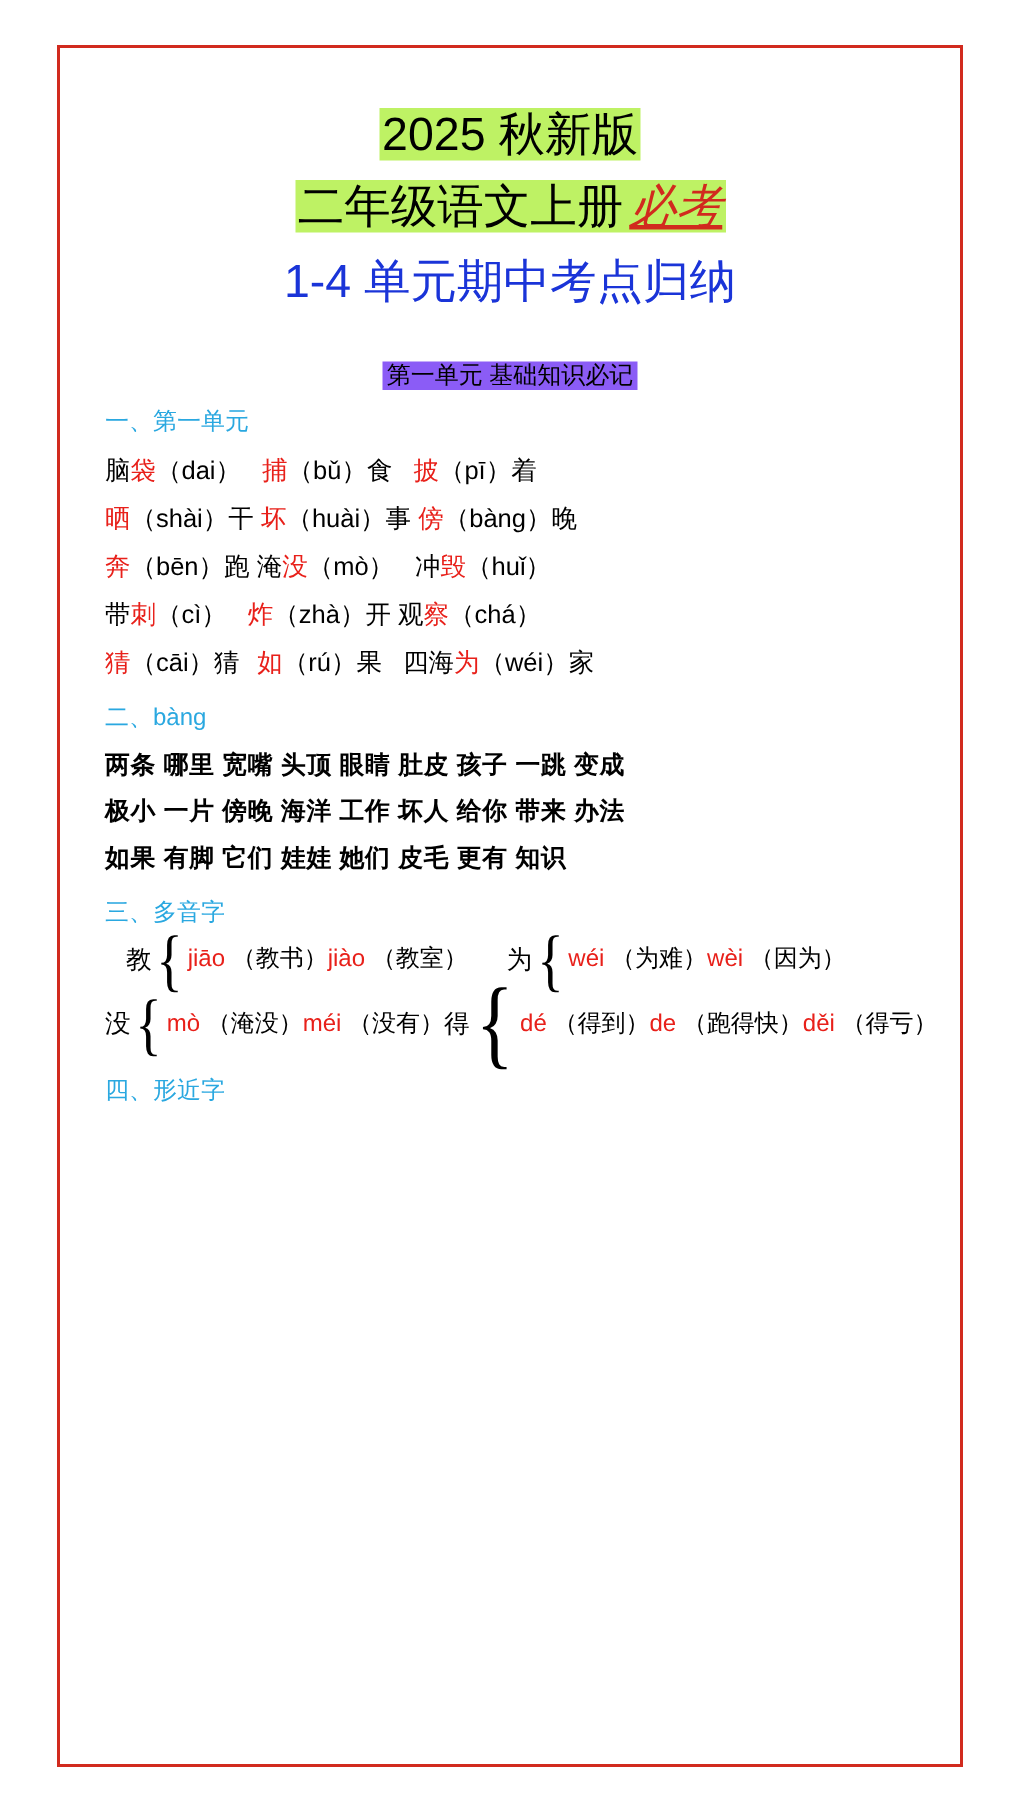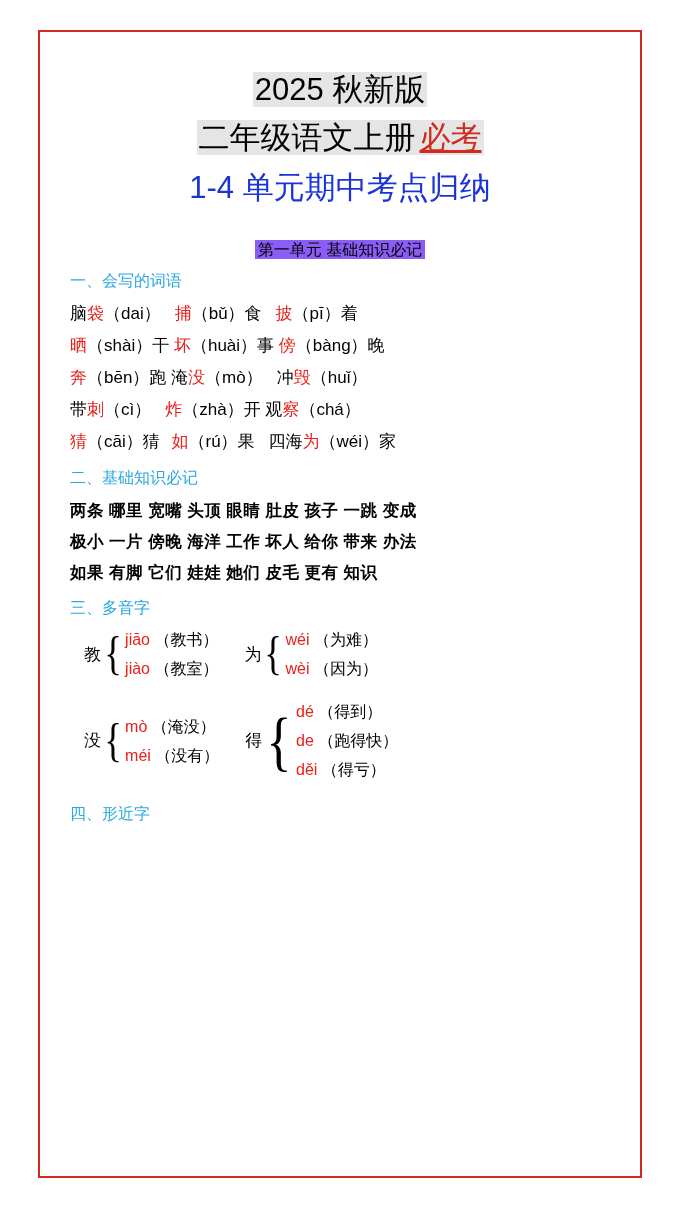--- a/index.html
+++ b/index.html
@@ -31,26 +31,27 @@
   .title-block {
     text-align: center;
   }
   .title-line {
     font-size: 31px;
     line-height: 48px;
     color: #000000;
     white-space: nowrap;
   }
   .hl {
-    background: #e5e5e5;
+    background: #bef264;
     padding: 0 2px;
   }
   .red-u {
     color: #d12a1e;
     text-decoration: underline;
+    font-style: italic;
   }
   .blue-u {
     color: #1a34d8;
   }
   .title-line.l3 {
     font-size: 31px;
     line-height: 52px;
   }
   
   .unit-head {
@@ -117,21 +118,20 @@
     font-family: "Liberation Serif", serif;
     transform: scaleX(0.8);
     display: inline-block;
     margin: 0 1px 0 0;
   }
   .brace.tall {
     font-size: 66px;
   }
   .poly-items {
     display: flex;
-    flex-direction: column;
     justify-content: center;
   }
   .poly-item {
     font-size: 16px;
     line-height: 29px;
     white-space: nowrap;
   }
   .poly-item .py { color: #e8201a; }
   .poly-item .mean { color: #000; }
   .gap-col { display: inline-block; width: 26px; }
@@ -154,39 +154,39 @@
       </div>
       <div class="title-line l3">
         <span class="blue-u">1-4 单元期中考点归纳</span>
       </div>
     </div>
 
     <div class="unit-head">
       <span>第一单元 基础知识必记</span>
     </div>
 
-    <div class="sec-head">一、会写的词语</div>
+    <div class="sec-head">一、第一单元</div>
 
     <div class="line">
       脑<span class="r">袋</span>（dai）<span class="sp"></span><span class="r">捕</span>（bǔ）食<span class="sp"></span><span class="r">披</span>（pī）着
     </div>
     <div class="line">
       <span class="r">晒</span>（shài）干 <span class="r">坏</span>（huài）事 <span class="r">傍</span>（bàng）晚
     </div>
     <div class="line">
       <span class="r">奔</span>（bēn）跑 淹<span class="r">没</span>（mò）<span class="sp"></span>冲<span class="r">毁</span>（huǐ）
     </div>
     <div class="line">
       带<span class="r">刺</span>（cì）<span class="sp"></span><span class="r">炸</span>（zhà）开 观<span class="r">察</span>（chá）
     </div>
     <div class="line">
       <span class="r">猜</span>（cāi）猜 <span class="sp-s"></span><span class="r">如</span>（rú）果<span class="sp"></span>四海<span class="r">为</span>（wéi）家
     </div>
 
-    <div class="sec-head">二、基础知识必记</div>
+    <div class="sec-head">二、bàng</div>
     <div class="wline">两条 哪里 宽嘴 头顶 眼睛 肚皮 孩子 一跳 变成</div>
     <div class="wline">极小 一片 傍晚 海洋 工作 坏人 给你 带来 办法</div>
     <div class="wline">如果 有脚 它们 娃娃 她们 皮毛 更有 知识</div>
 
     <div class="sec-head">三、多音字</div>
 
     <div class="poly-wrap">
       <div class="poly-row">
         <span class="gap-col-s"></span>
         <div class="poly-unit">

